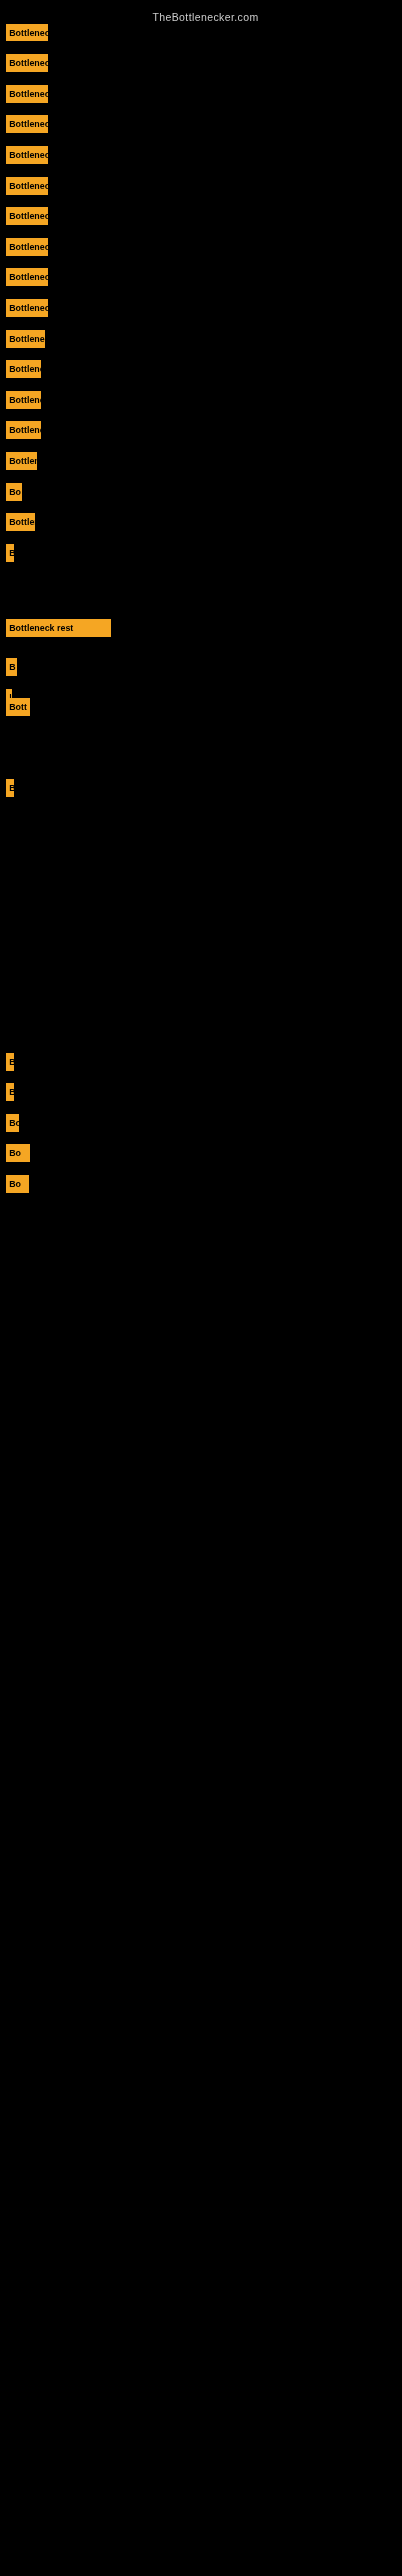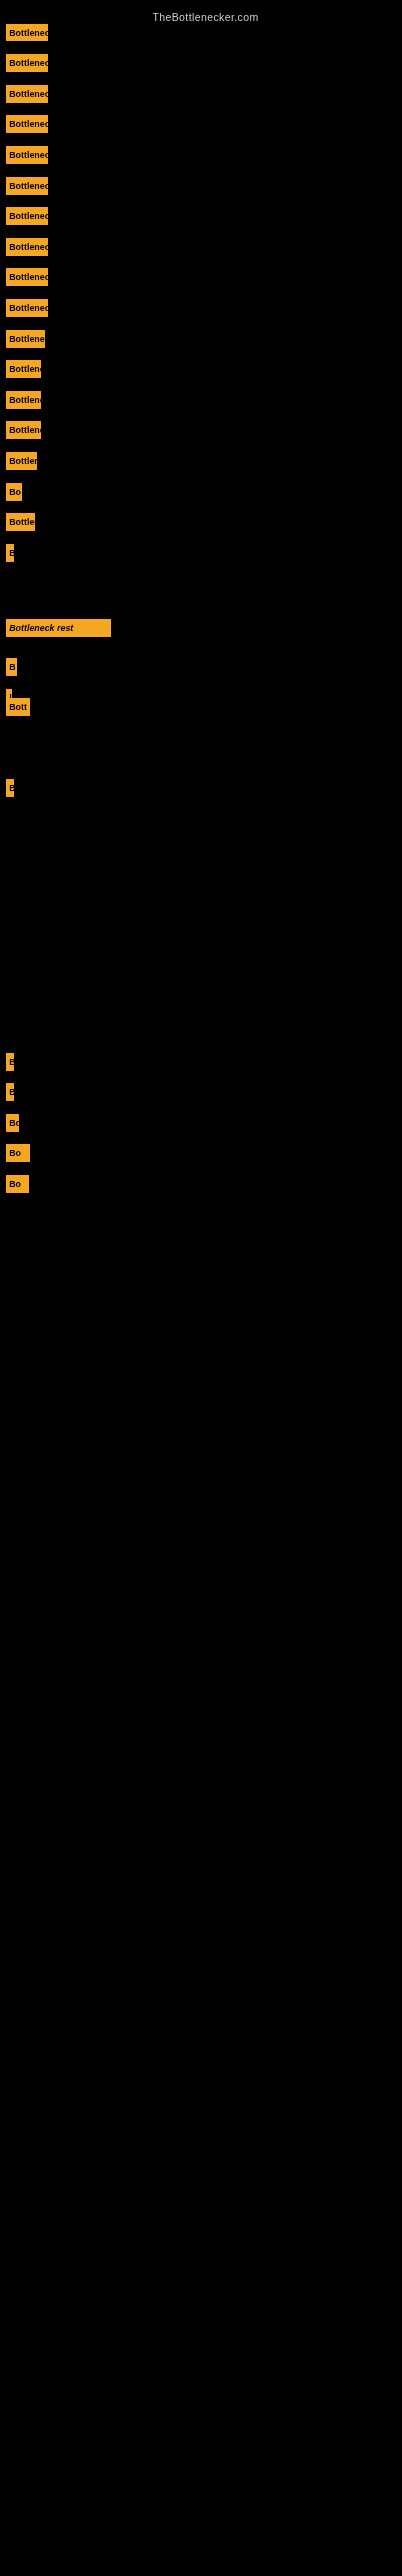--- a/index.html
+++ b/index.html
@@ -49,21 +49,21 @@
     <div class="bottleneck-bar" style="top: 262px; width: 42px;">Bottleneck resul</div>
     <div class="bottleneck-bar" style="top: 293px; width: 42px;">Bottleneck resul</div>
     <div class="bottleneck-bar" style="top: 324px; width: 39px;">Bottleneck re</div>
     <div class="bottleneck-bar" style="top: 354px; width: 35px;">Bottleneck r</div>
     <div class="bottleneck-bar" style="top: 385px; width: 35px;">Bottleneck re</div>
     <div class="bottleneck-bar" style="top: 415px; width: 35px;">Bottleneck r</div>
     <div class="bottleneck-bar" style="top: 446px; width: 31px;">Bottlene</div>
     <div class="bottleneck-bar" style="top: 477px; width: 16px;">Bo</div>
     <div class="bottleneck-bar" style="top: 507px; width: 29px;">Bottler</div>
     <div class="bottleneck-bar" style="top: 538px; width: 8px;">B</div>
-    <div class="bottleneck-bar" style="top: 613px; width: 105px; font-style: italic;">Bottleneck rest</div>
+    <div class="bottleneck-bar" style="top: 613px; width: 105px;">Bottleneck rest</div>
     <div class="bottleneck-bar" style="top: 652px; width: 11.3px;">B</div>
     <div class="bottleneck-bar" style="top: 683px; width: 3.2px;">|</div>
     <div class="bottleneck-bar" style="top: 692px; width: 24px;">Bott</div>
     <div class="bottleneck-bar" style="top: 773px; width: 8px;">B</div>
     <div class="bottleneck-bar" style="top: 1047px; width: 8px;">B</div>
     <div class="bottleneck-bar" style="top: 1077px; width: 8px;">B</div>
     <div class="bottleneck-bar" style="top: 1108px; width: 13px;">Bo</div>
     <div class="bottleneck-bar" style="top: 1138px; width: 24px;">Bo</div>
     <div class="bottleneck-bar" style="top: 1169px; width: 22.5px;">Bo</div>
   </div>

